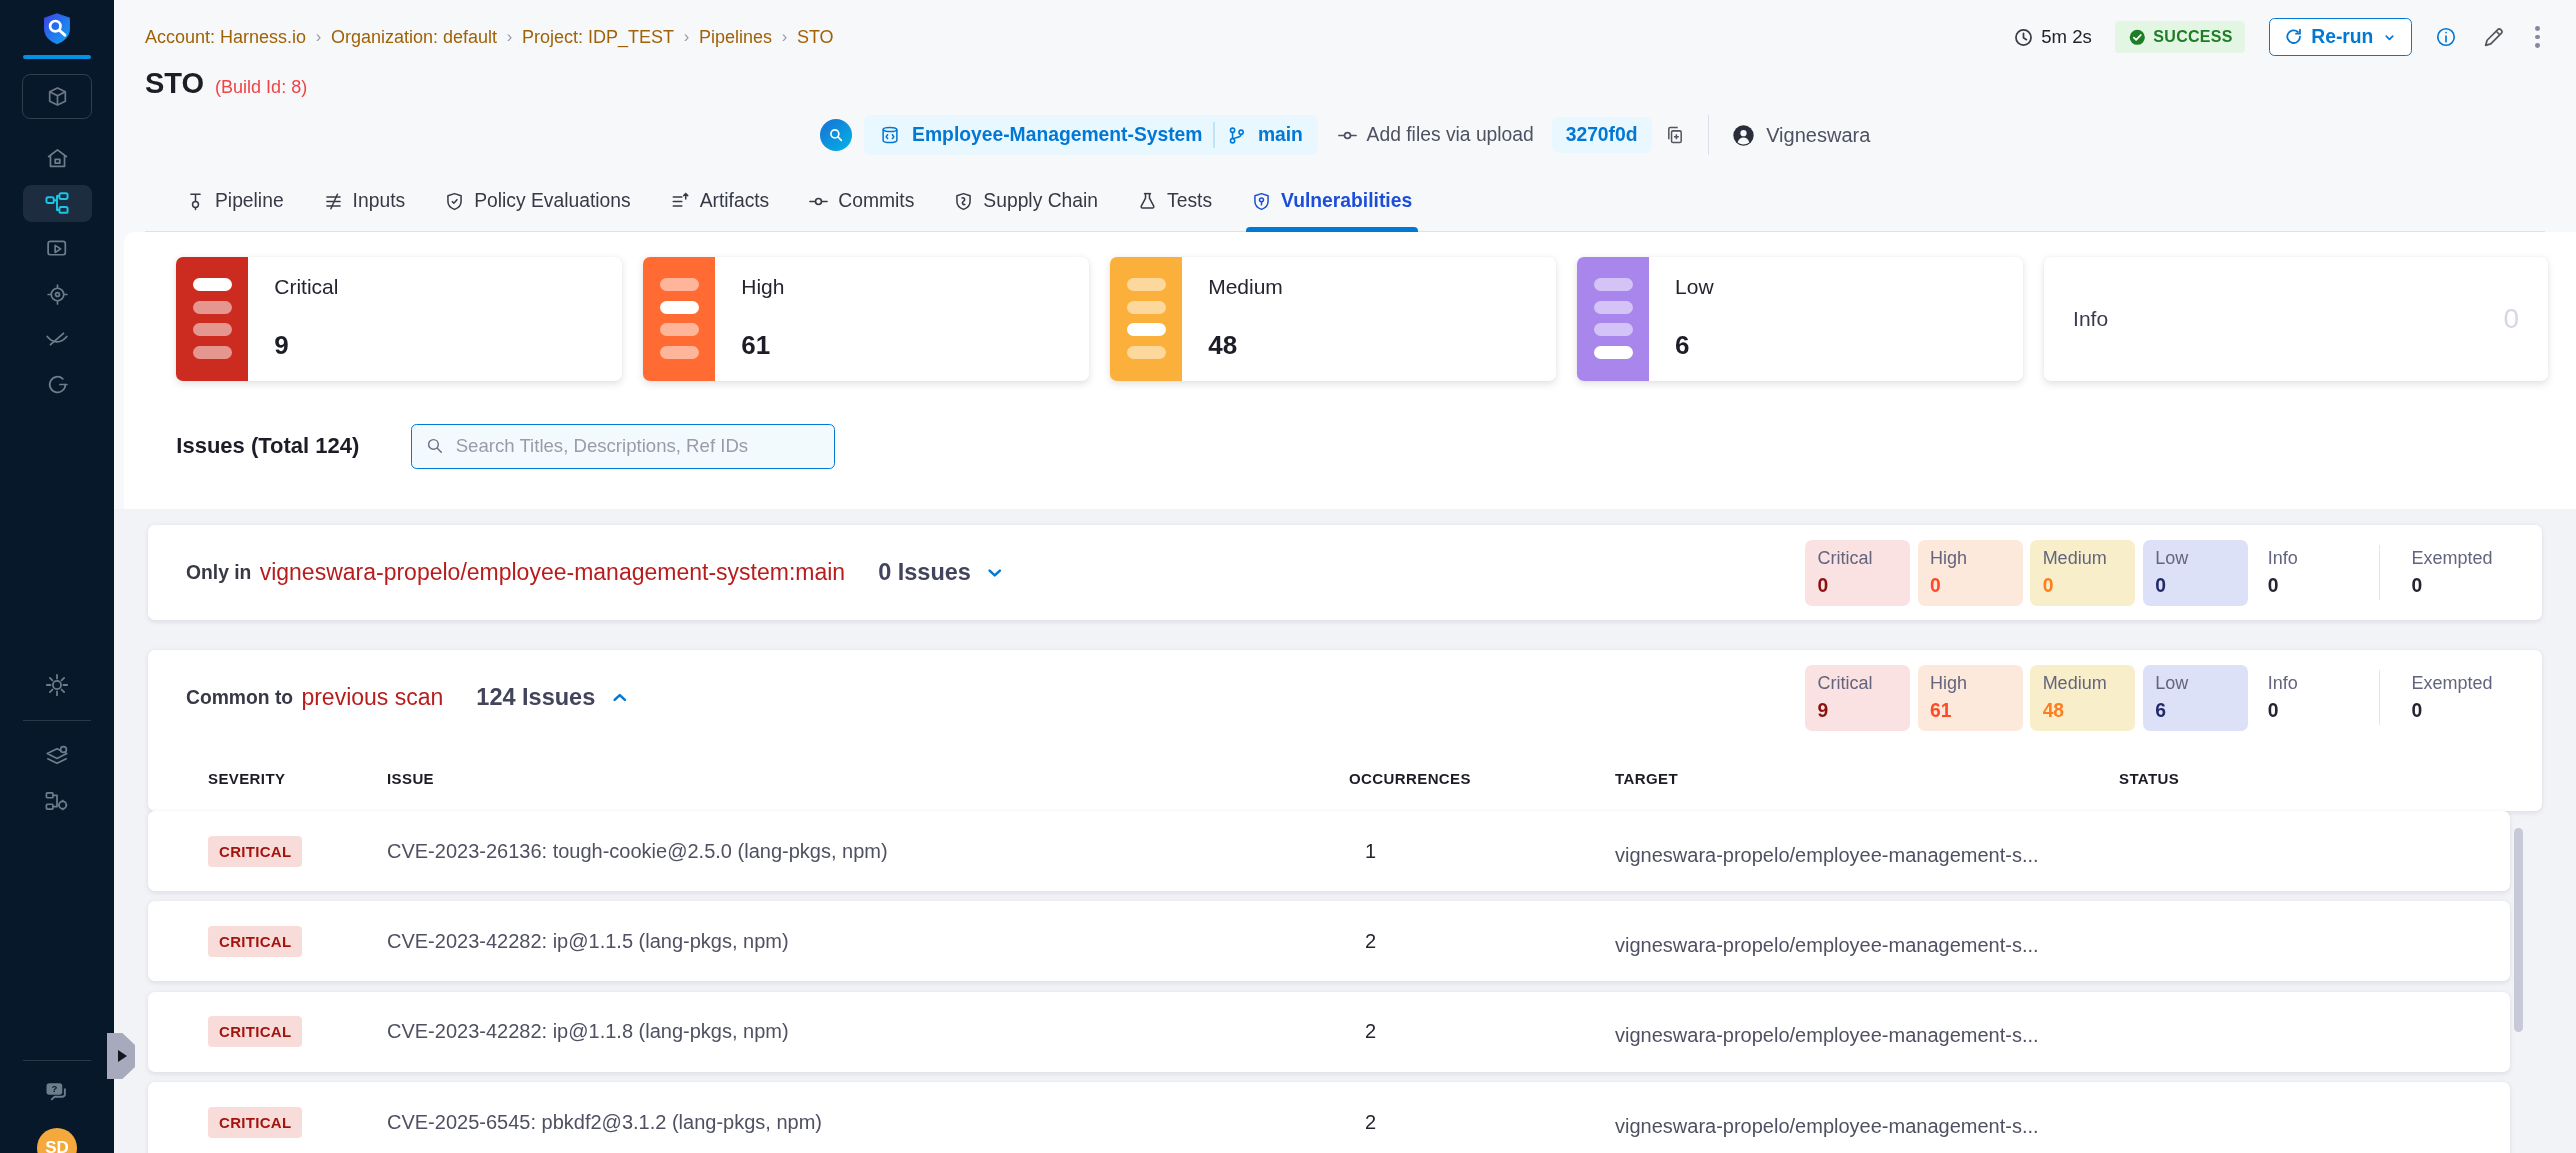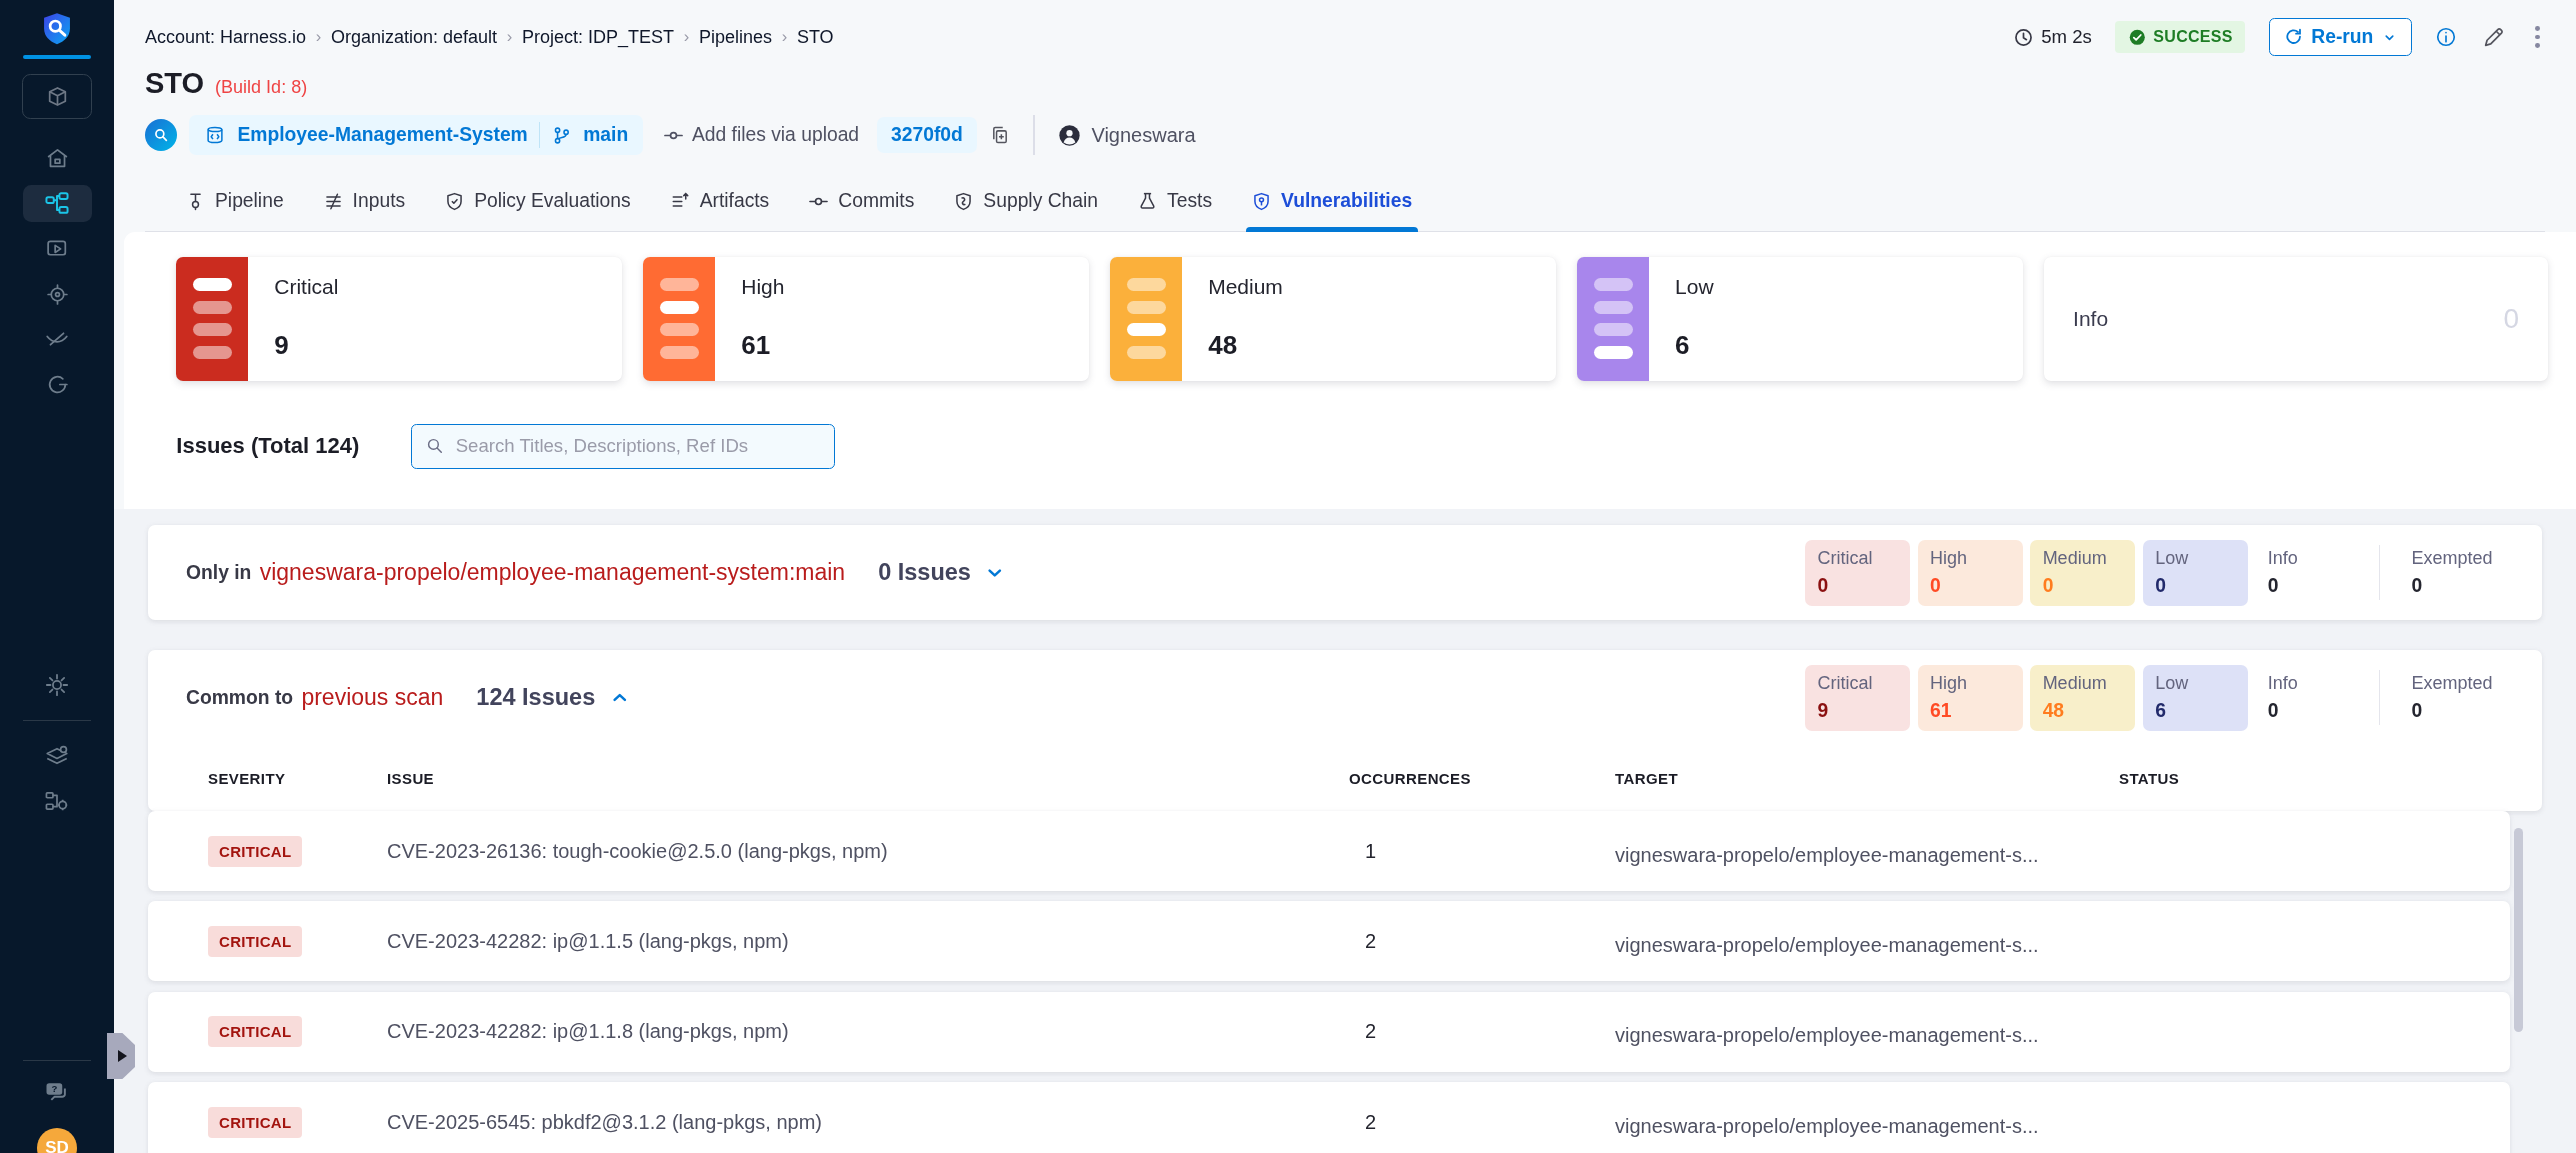--- a/index.html
+++ b/index.html
@@ -26,35 +26,35 @@
   .avatar-sd{width:40px;height:40px;border-radius:50%;background:#F5A83B;color:#fff;font-weight:700;font-size:17px;display:flex;align-items:center;justify-content:center;margin-top:18px;margin-bottom:-15px;}
   .collapse-handle{position:absolute;left:107px;top:1033px;width:28px;height:46px;background:#A7A9BC;
     clip-path:polygon(0 0,55% 0,100% 26%,100% 74%,55% 100%,0 100%);z-index:6;display:flex;align-items:center;justify-content:center;cursor:pointer;}
   .collapse-handle .tri{width:0;height:0;border-left:9.7px solid #14151D;border-top:6.2px solid transparent;border-bottom:6.2px solid transparent;margin-left:2.8px;}
 
   
   .main{flex:1;display:flex;flex-direction:column;background:#F6F8FA;min-width:0;position:relative;}
   .topbar{padding:18px 31px 0 31px;}
   .crumb-row{display:flex;align-items:center;justify-content:space-between;}
   .breadcrumb{display:flex;align-items:center;font-size:18px;}
-  .breadcrumb a{color:#0f172a;text-decoration:none;cursor:pointer;}
+  .breadcrumb a{color:#a16207;text-decoration:none;cursor:pointer;}
   .crumb-sep{color:#9A9BA9;margin:0 9.7px;font-size:16.6px;}
   .run-controls{display:flex;align-items:center;gap:23.5px;}
   .duration{display:flex;align-items:center;gap:7px;font-size:18.6px;color:#22232E;}
   .status-badge{display:flex;align-items:center;gap:7px;background:#E3F6E3;border-radius:4.1px;padding:7px 12.4px;color:#1E7D25;font-weight:700;font-size:16px;letter-spacing:0.3px;}
   .rerun-btn{display:flex;align-items:center;gap:8.3px;border:1.7px solid #0278D5;border-radius:5.5px;background:#fff;color:#0278D5;font-weight:700;font-size:19.3px;padding:7px 14px;cursor:pointer;}
   .icon-btn{color:#54555E;cursor:pointer;display:flex;align-items:center;}
   .kebab{display:flex;flex-direction:column;gap:4.1px;cursor:pointer;padding:2.8px 5.5px;}
   .kebab i{width:4.8px;height:4.8px;border-radius:50%;background:#8688A0;display:block;}
 
   .title-row{margin-top:11px;display:flex;align-items:baseline;gap:11px;}
   .pipeline-title{font-size:29px;font-weight:700;color:#1C1D26;}
   .build-id{font-size:18px;color:#ef4444;}
 
-  .repo-row{margin-top:15px;display:flex;align-items:center;gap:12.4px;}
+  .repo-row{margin-top:15px;display:flex;align-items:center;gap:12.4px;justify-content:center;}
   .provider-circle{width:32px;height:32px;border-radius:50%;background:linear-gradient(135deg,#1A6FD4,#00B5E8);display:flex;align-items:center;justify-content:center;color:#fff;}
   .repo-pill{display:flex;align-items:center;gap:11px;background:#E9F7FF;border-radius:7px;padding:7px 15px;color:#0278D5;font-weight:700;font-size:19.3px;}
   .pill-div{width:1.4px;height:26px;background:#BFE4F7;}
   .commit-msg{display:flex;align-items:center;gap:8.3px;color:#4F5162;font-size:19.3px;margin-left:7px;}
   .sha-pill{background:#E9F7FF;border-radius:7px;padding:7px 14px;color:#0278D5;font-weight:700;font-size:19.3px;margin-left:5.5px;cursor:pointer;}
   .v-div{width:1.4px;height:40px;background:#DCDEE8;margin:0 9.7px;}
   .author{display:flex;align-items:center;gap:9.7px;color:#4F5162;font-size:20px;}
 
   .tabs{margin-top:16.6px;display:flex;align-items:stretch;gap:39px;border-bottom:1.4px solid #DFE1E8;padding-left:40px;height:59px;}
   .tab{display:flex;align-items:center;gap:9px;color:#383946;font-size:19.3px;position:relative;cursor:pointer;}

